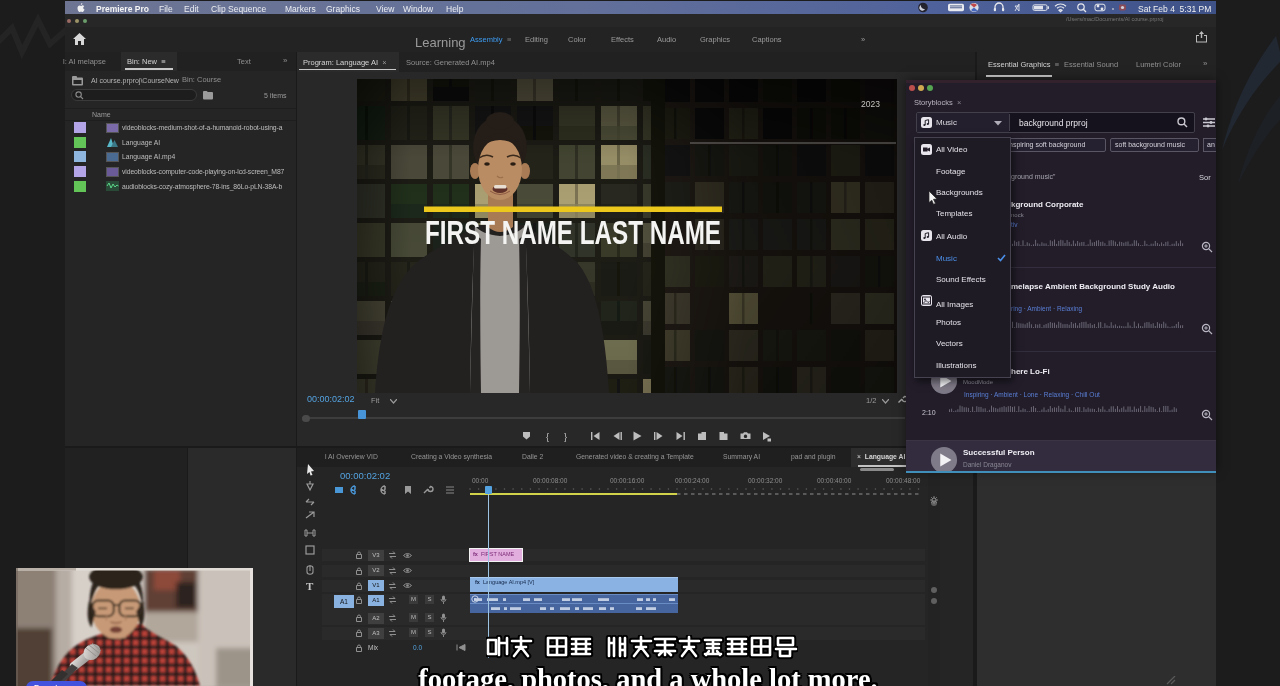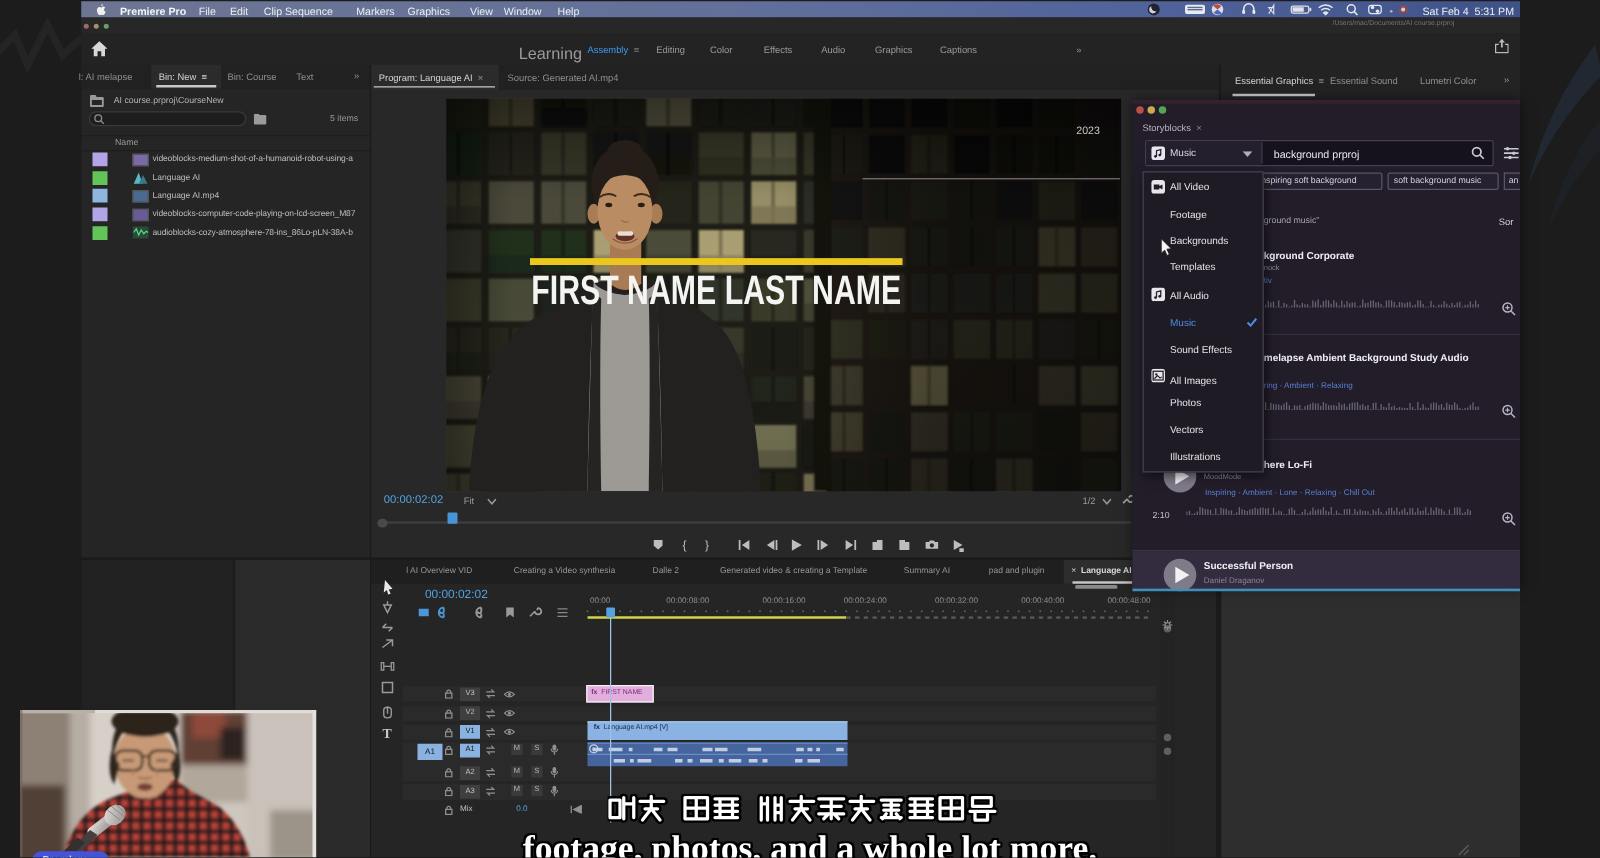--- a/index.html
+++ b/index.html
@@ -108,21 +108,21 @@
 <div class="abs" style="left:65px;top:448px;width:122px;height:238px;background:#212121"></div>
 <div class="abs" style="left:188px;top:448px;width:108px;height:238px;background:#2a2a2a"></div>
 
 <div id="sec-project">
 
   <div class="abs" style="left:65px;top:52px;width:231px;height:19px;background:#212121"></div>
   <div class="abs txt" style="left:63px;top:57px;font-size:7.5px;color:#8f8f8f">l: AI melapse</div>
   <div class="abs" style="left:121px;top:52px;width:56px;height:19px;background:#2b2b2b"></div>
   <div class="abs txt" style="left:127px;top:57px;font-size:7.5px;color:#d2d2d2">Bin: New&nbsp;&nbsp;≡</div>
   <div class="abs" style="left:125px;top:68px;width:48px;height:1.5px;background:#c8c8c8"></div>
-  <div class="abs txt" style="left:182px;top:57px;font-size:7.5px;color:#8f8f8f">Bin: Course</div>
+  <div class="abs txt" style="left:182px;top:75px;font-size:7.5px;color:#8f8f8f">Bin: Course</div>
   <div class="abs txt" style="left:237px;top:57px;font-size:7.5px;color:#8f8f8f">Text</div>
   <div class="abs txt" style="left:283px;top:56px;font-size:8px;color:#8f8f8f">»</div>
 
   <svg class="abs" style="left:72px;top:76px" width="12" height="10" viewBox="0 0 12 10">
       <rect x="0" y="1.5" width="11" height="8" rx="1" fill="#9a9a9a"></rect>
       <rect x="0" y="0" width="5" height="3" rx="1" fill="#9a9a9a"></rect>
       <rect x="1.5" y="4" width="8" height="4" fill="#252525"></rect>
     </svg>
   <div class="abs txt" style="left:91px;top:77px;font-size:7px;color:#b5b5b5">AI course.prproj\CourseNew</div>
 

